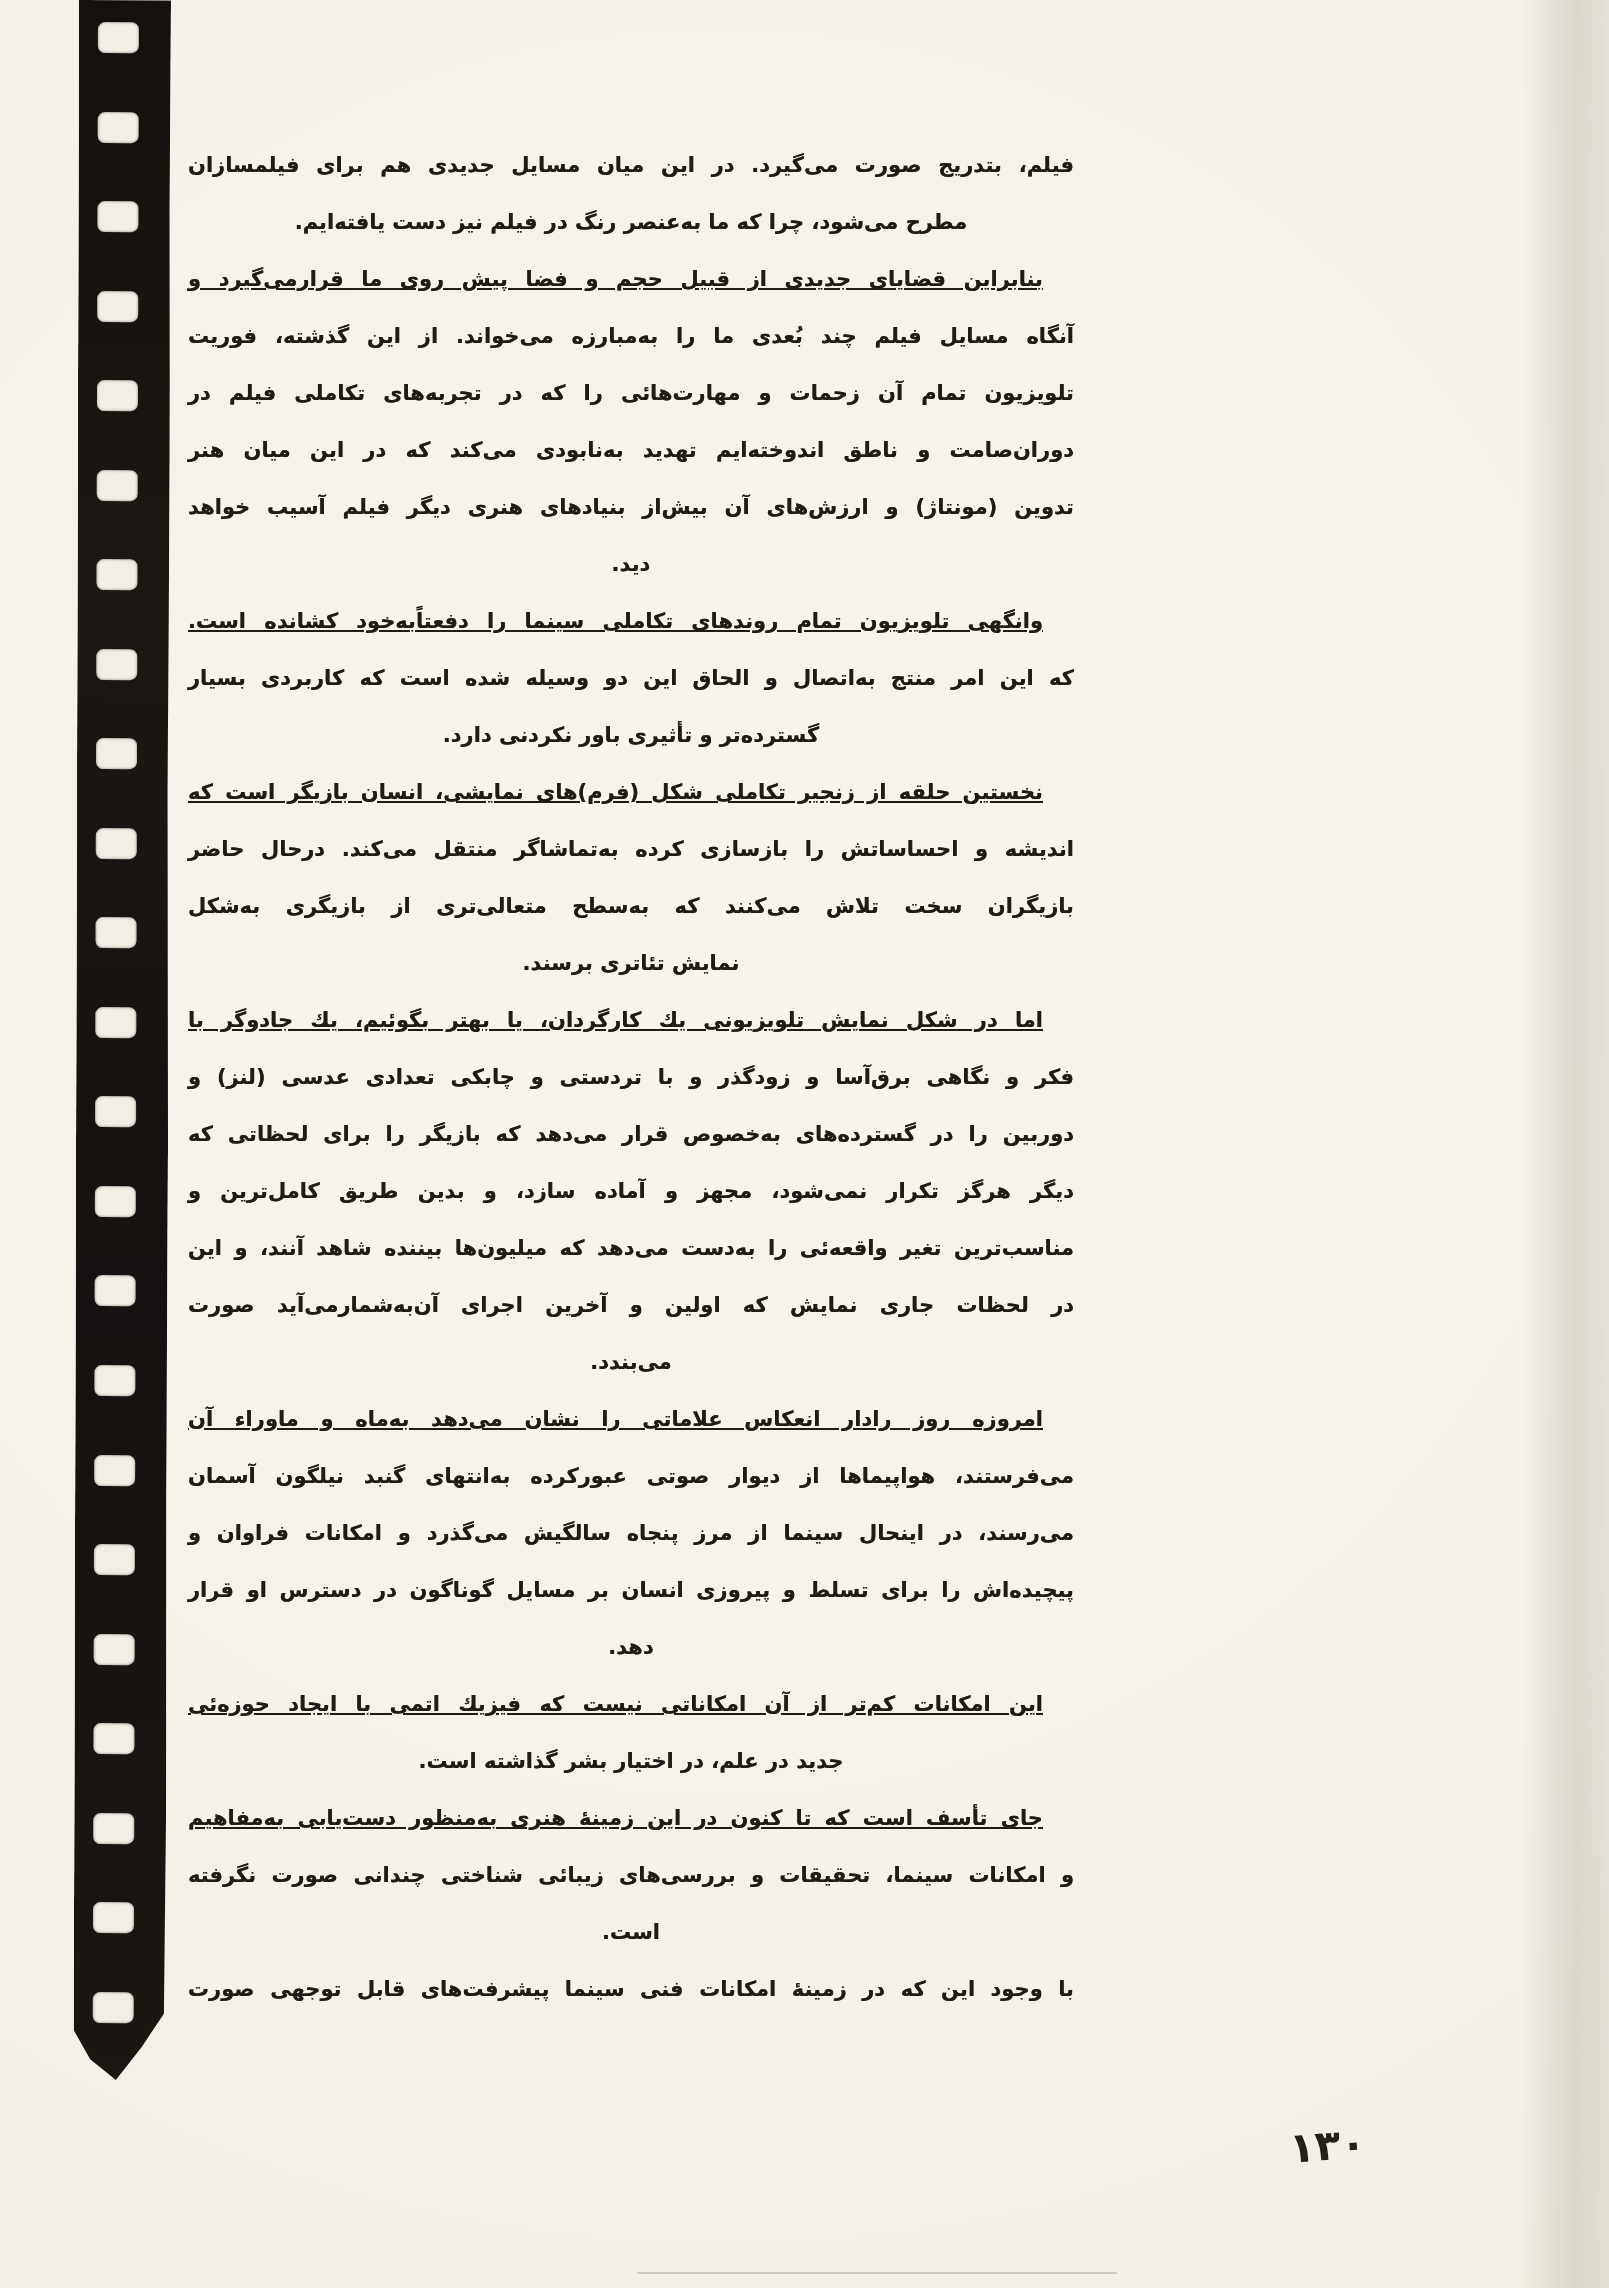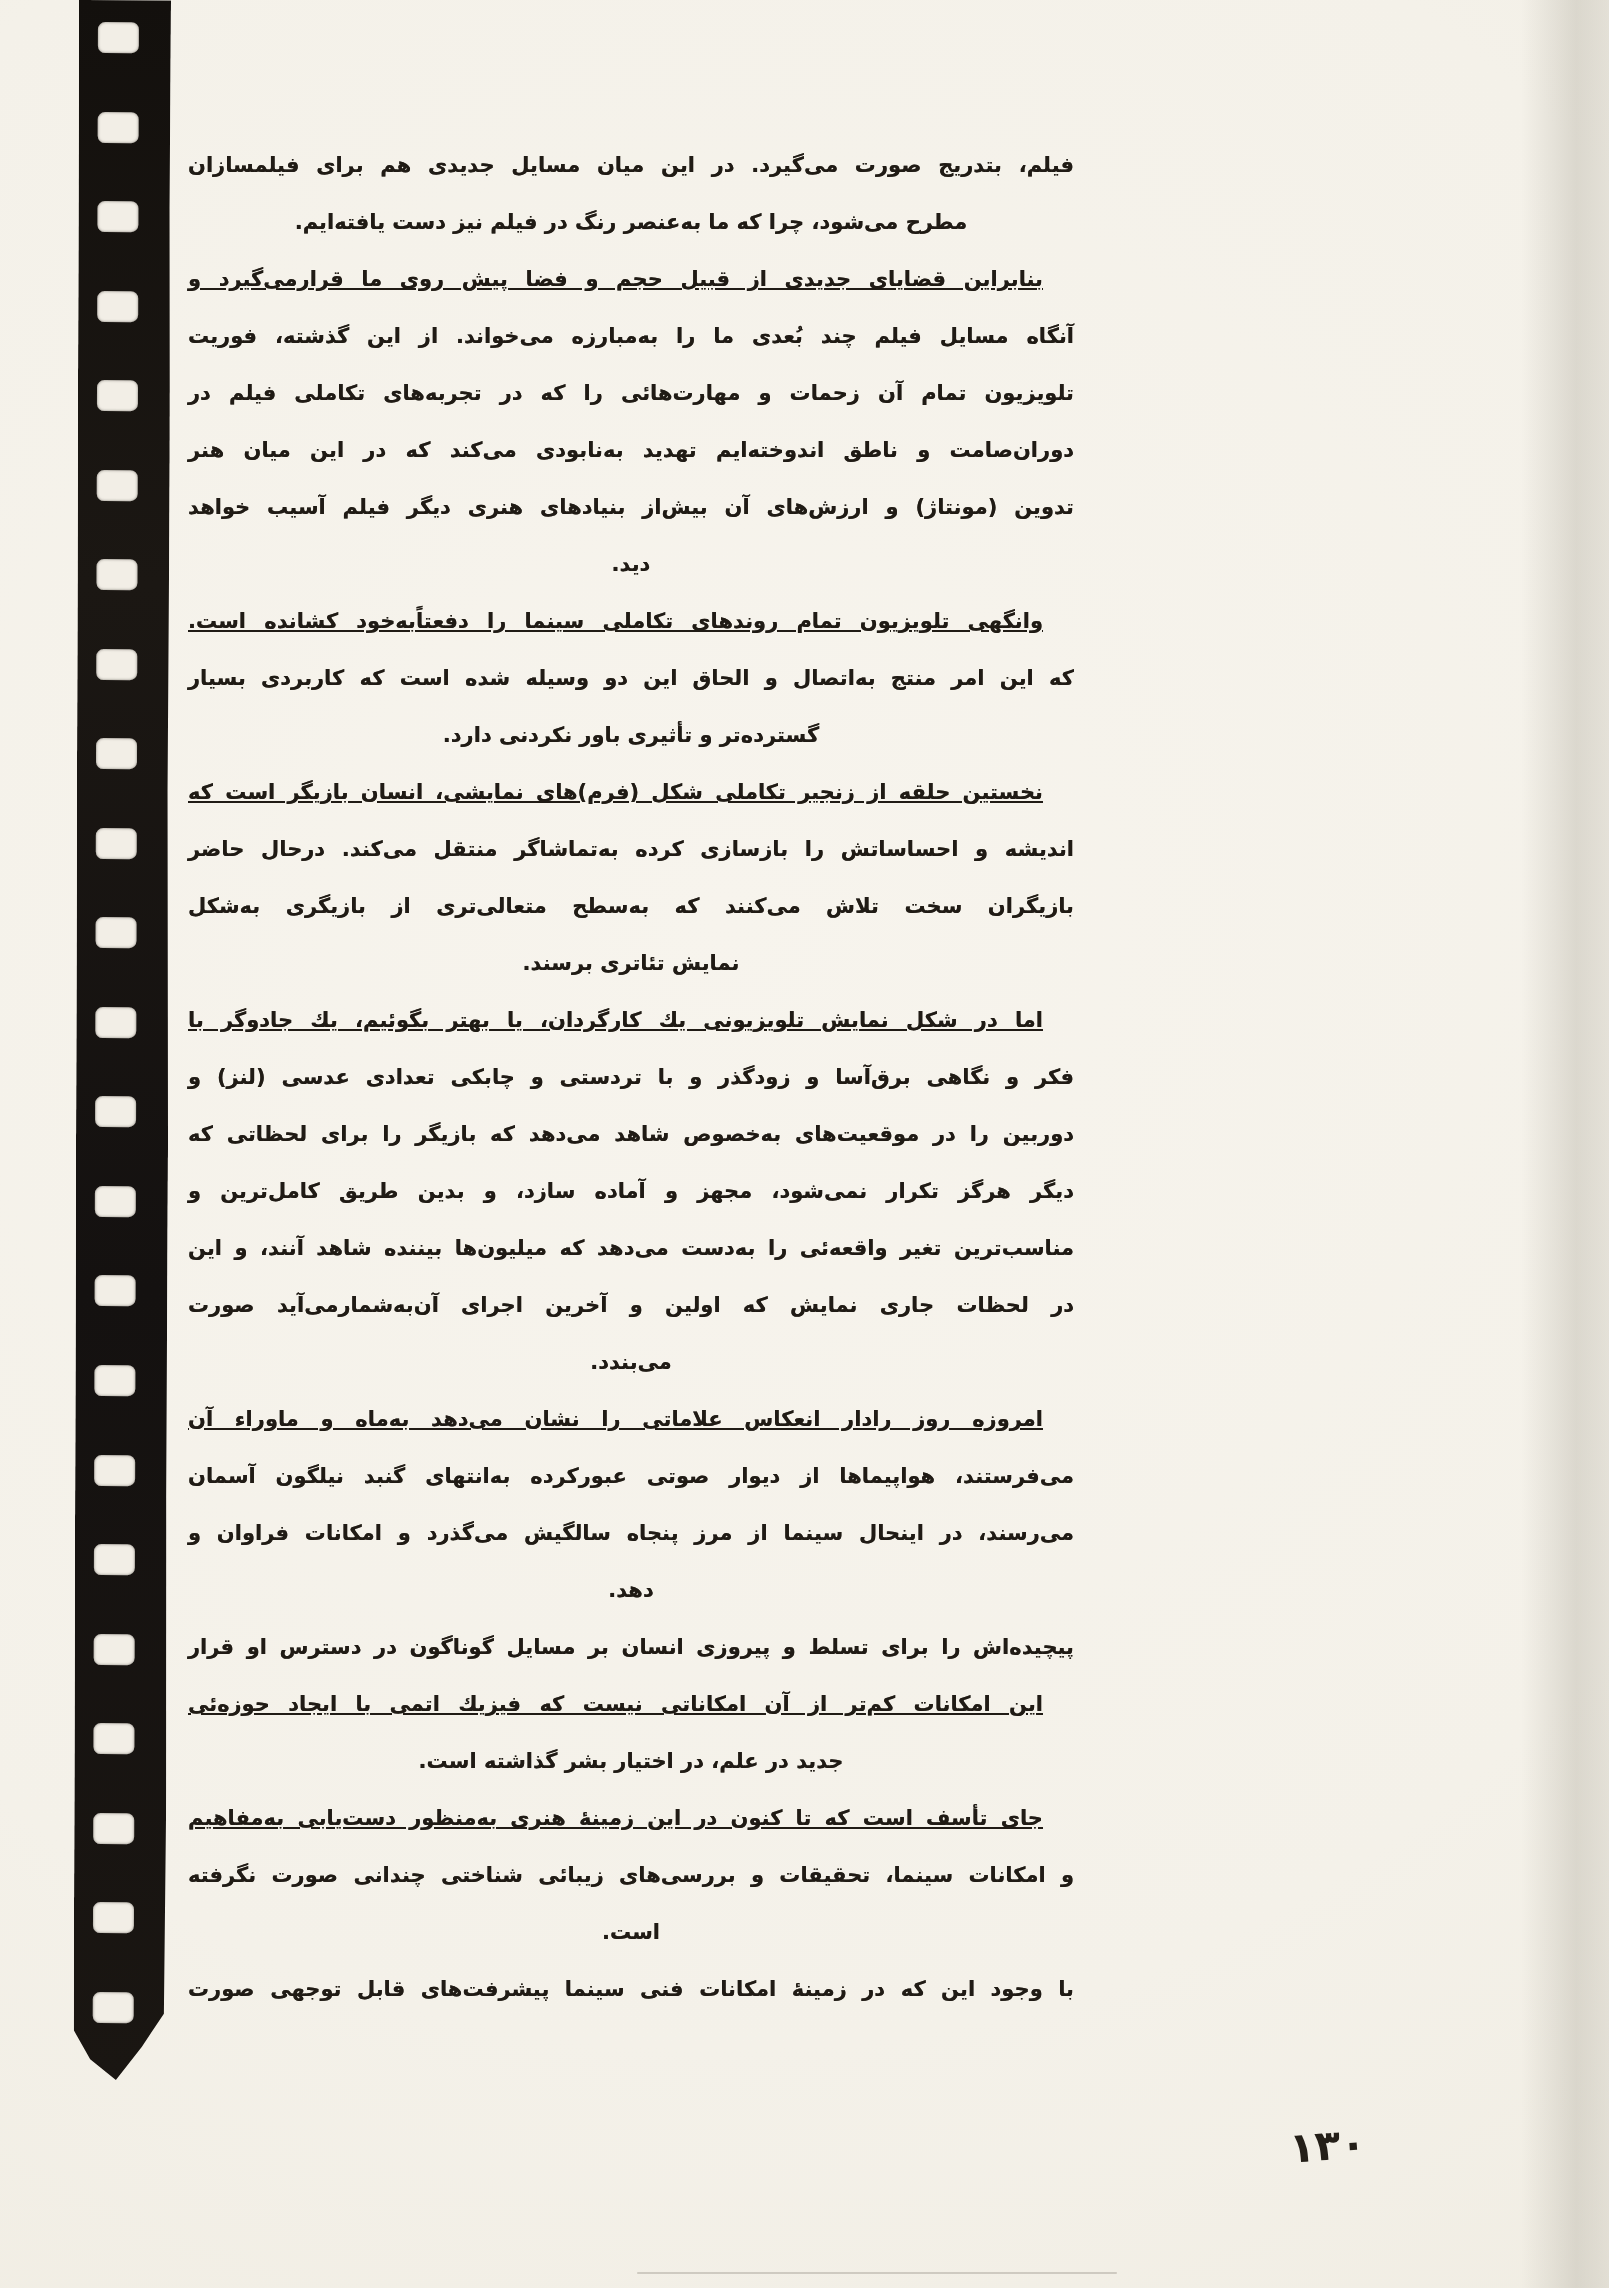--- a/index.html
+++ b/index.html
@@ -126,30 +126,30 @@
     <div class="line end">دید.</div>
     <div class="line full start">وانگهی تلویزیون تمام روندهای تکاملی سینما را دفعتاً‌به‌خود کشانده است.</div>
     <div class="line full">که این امر منتج به‌اتصال و الحاق این دو وسیله شده است که کاربردی بسیار</div>
     <div class="line end">گسترده‌تر و تأثیری باور نکردنی دارد.</div>
     <div class="line full start">نخستین حلقه از زنجیر تکاملی شکل (فرم)های نمایشی، انسان  بازیگر  است که</div>
     <div class="line full">اندیشه و احساساتش را بازسازی کرده به‌تماشاگر منتقل می‌کند. درحال حاضر</div>
     <div class="line full">بازیگران سخت تلاش می‌کنند که به‌سطح متعالی‌تری از بازیگری به‌شکل</div>
     <div class="line end">نمایش تئاتری برسند.</div>
     <div class="line full start">اما در شکل نمایش تلویزیونی یك کارگردان، یا بهتر بگوئیم، یك جادوگر با</div>
     <div class="line full">فکر و نگاهی برق‌آسا و زودگذر و با تردستی و چابکی تعدادی عدسی (لنز) و</div>
-    <div class="line full">دوربین را در موقعیت‌های به‌خصوص شاهد می‌دهد که بازیگر را برای لحظاتی که</div>
+    <div class="line full">دوربین را در گسترده‌های به‌خصوص قرار می‌دهد که بازیگر را برای لحظاتی که</div>
     <div class="line full">دیگر هرگز تکرار نمی‌شود، مجهز و آماده سازد، و بدین طریق کامل‌ترین و</div>
     <div class="line full">مناسب‌ترین تغیر واقعه‌ئی را به‌دست می‌دهد که میلیون‌ها بیننده شاهد آنند، و این</div>
     <div class="line full">در لحظات جاری نمایش که اولین و آخرین اجرای  آن‌به‌شمارمی‌آید صورت</div>
     <div class="line end">می‌بندد.</div>
     <div class="line full start">امروزه روز رادار انعکاس علاماتی را نشان می‌دهد به‌ماه و ماوراء آن</div>
     <div class="line full">می‌فرستند، هواپیماها از دیوار صوتی عبورکرده به‌انتهای گنبد نیلگون آسمان</div>
     <div class="line full">می‌رسند، در اینحال سینما از مرز پنجاه سالگیش می‌گذرد و امکانات فراوان و</div>
+    <div class="line full">پیچیده‌اش را برای تسلط و پیروزی انسان بر مسایل گوناگون در دسترس او قرار</div>
     <div class="line end">دهد.</div>
-    <div class="line full">پیچیده‌اش را برای تسلط و پیروزی انسان بر مسایل گوناگون در دسترس او قرار</div>
     <div class="line full start">این امکانات کم‌تر از آن امکاناتی نیست که فیزیك اتمی با ایجاد حوزه‌ئی</div>
     <div class="line end">جدید در علم، در اختیار بشر گذاشته است.</div>
     <div class="line full start">جای تأسف است که تا کنون در این زمینهٔ هنری به‌منظور دست‌یابی به‌مفاهیم</div>
     <div class="line full">و امکانات سینما، تحقیقات و بررسی‌های زیبائی شناختی چندانی صورت نگرفته</div>
     <div class="line end">است.</div>
     <div class="line full">با وجود این که در زمینهٔ امکانات فنی سینما پیشرفت‌های قابل توجهی صورت</div>
   </div>
 
 <div class="page-number">۱۳۰</div>
 

